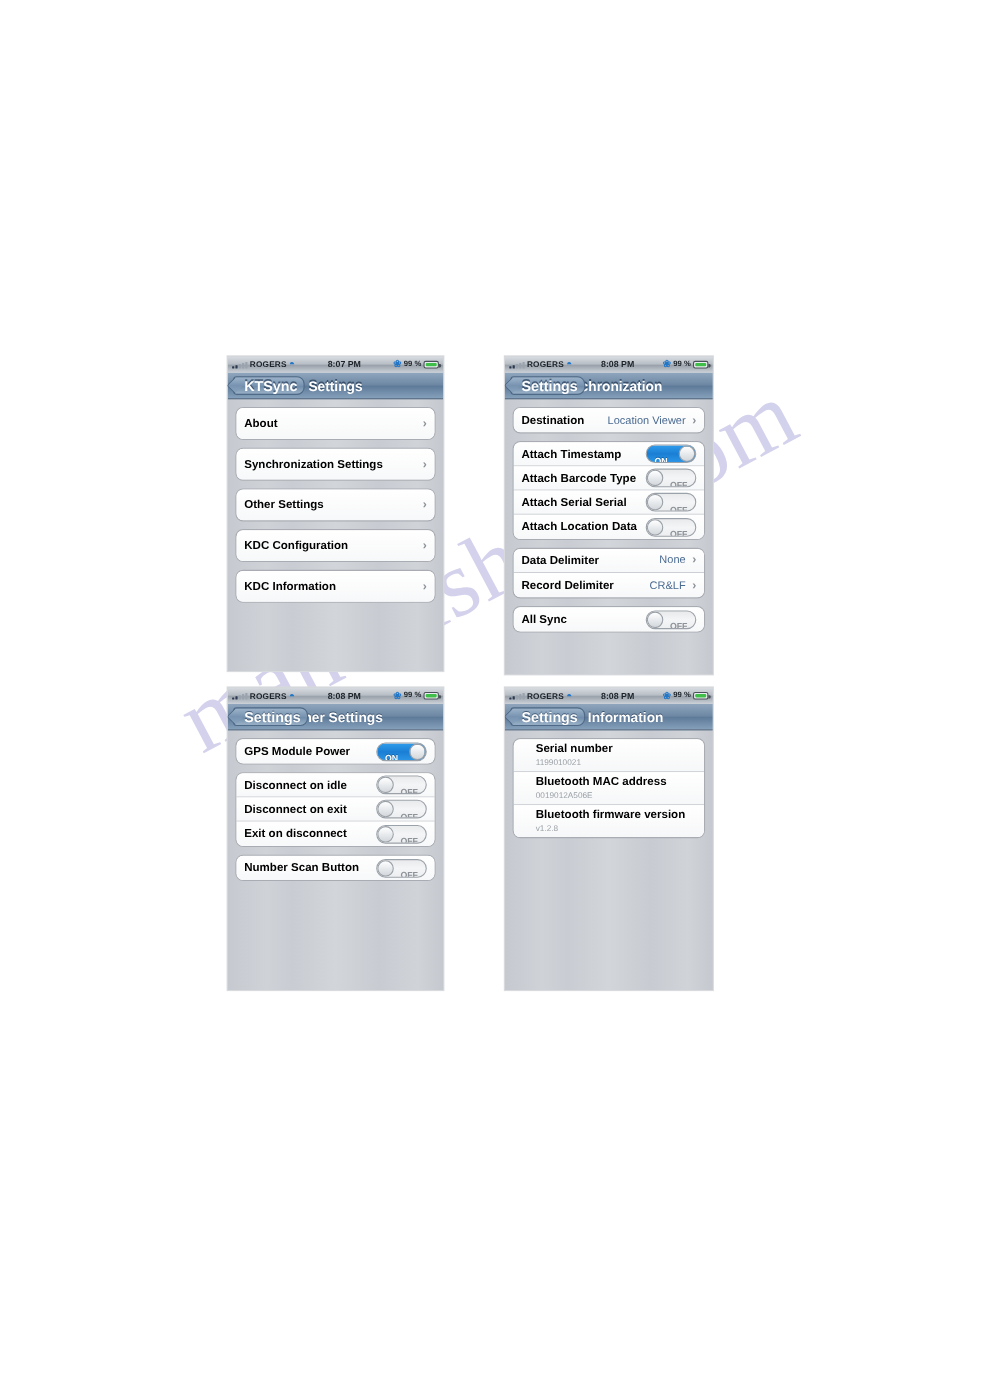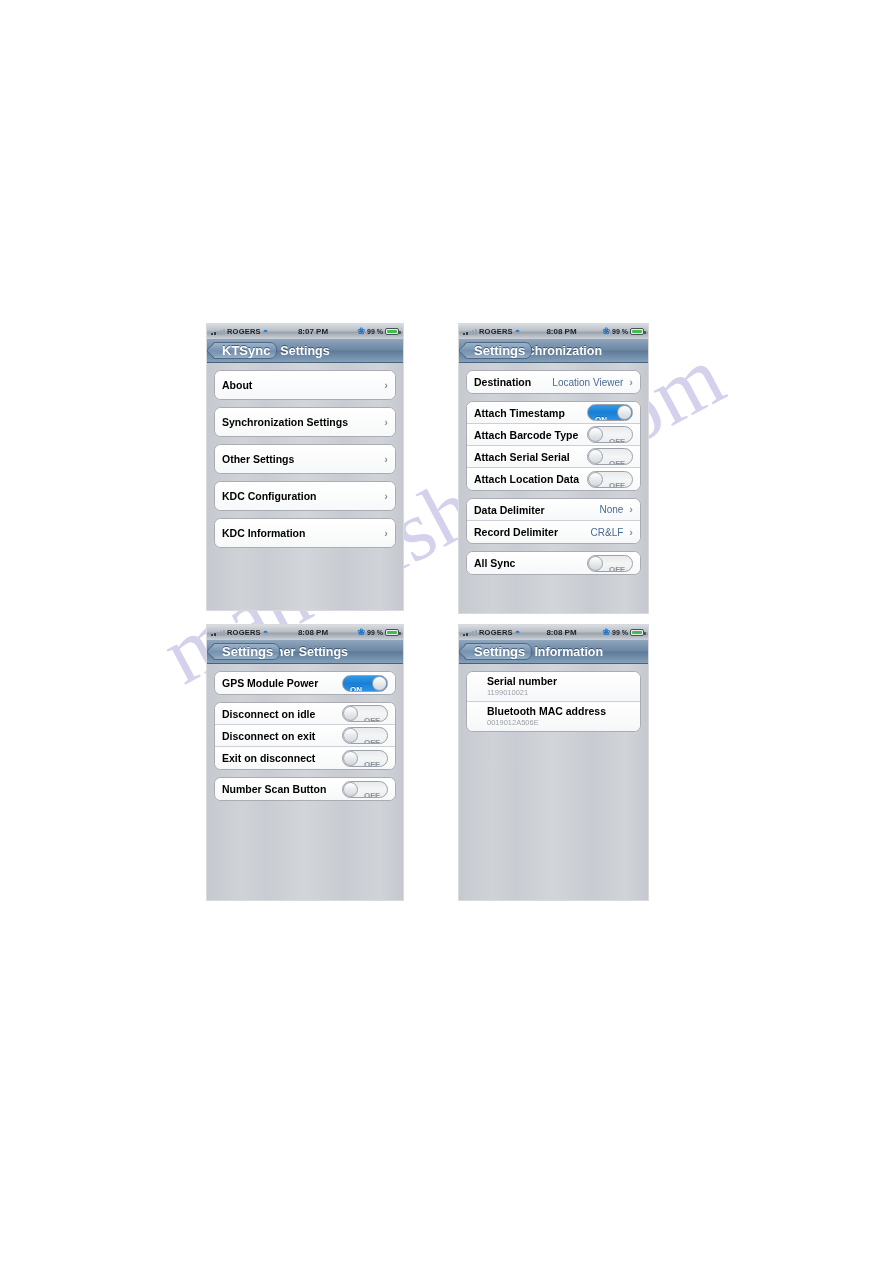--- a/index.html
+++ b/index.html
@@ -444,15 +444,19 @@
     <div class="screen">
       <div class="group">
         <div class="inforow">
     <div class="ititle">Serial number</div>
     <div class="ivalue">1199010021</div>
   </div>
         <div class="inforow">
     <div class="ititle">Bluetooth MAC address</div>
     <div class="ivalue">0019012A506E</div>
   </div>
+        <div class="inforow">
+    <div class="ititle">Bluetooth firmware version</div>
+    <div class="ivalue">v1.2.8</div>
+  </div>
       </div>
     </div>
   </div>
 
 </body></html>

